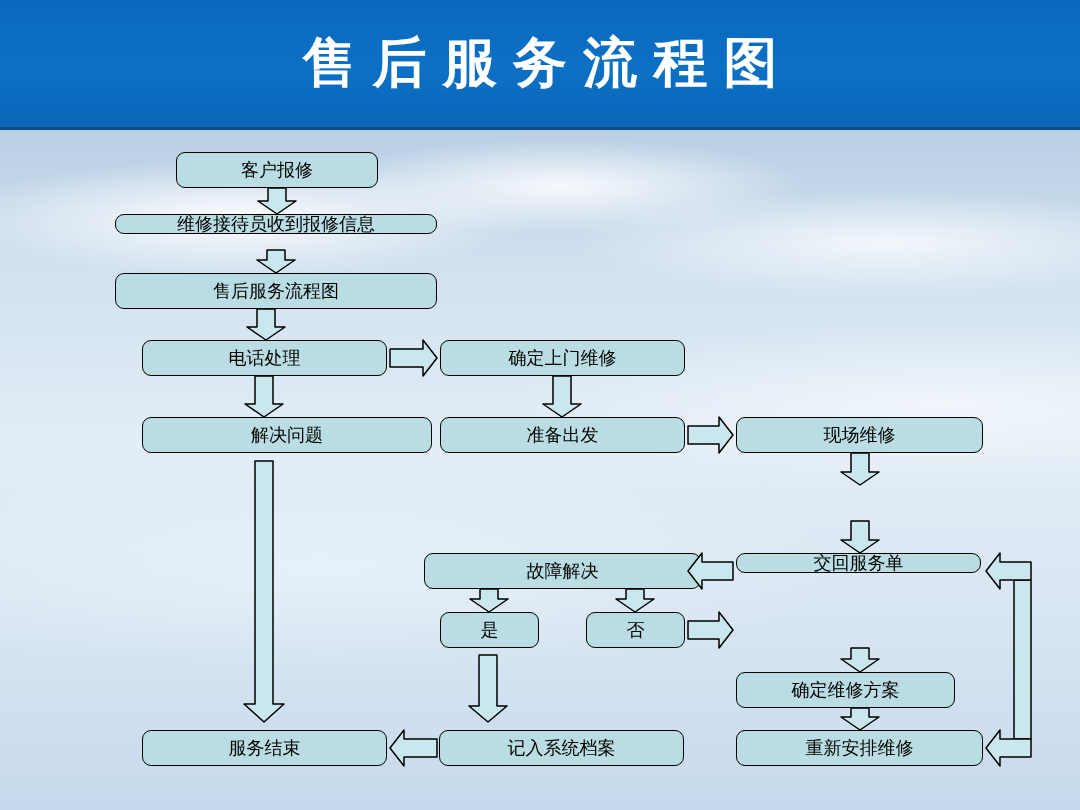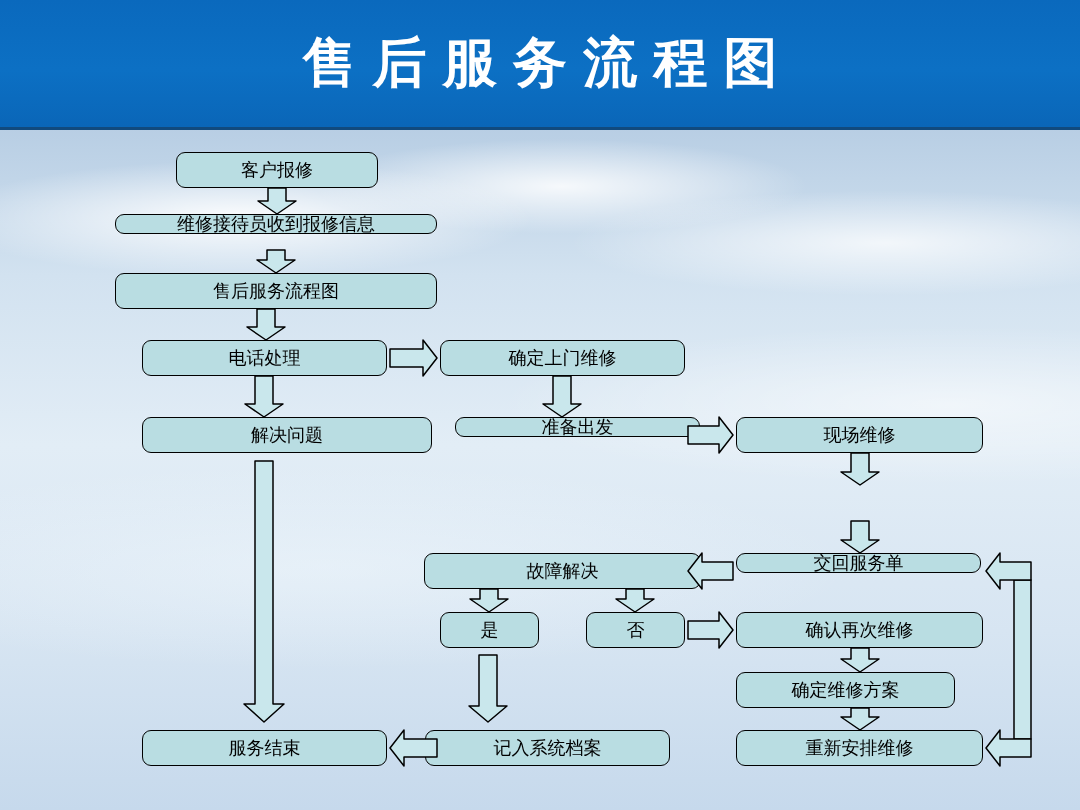--- a/index.html
+++ b/index.html
@@ -50,30 +50,29 @@
   <div class="banner">
     <h1>售后服务流程图</h1>
   </div>
 
   <div class="node" style="left:176px;top:152px;width:202px;height:36px">客户报修</div>
   <div class="node" style="left:115px;top:214px;width:322px;height:20px">维修接待员收到报修信息</div>
   <div class="node" style="left:115px;top:273px;width:322px;height:36px">售后服务流程图</div>
   <div class="node" style="left:142px;top:340px;width:245px;height:36px">电话处理</div>
   <div class="node" style="left:440px;top:340px;width:245px;height:36px">确定上门维修</div>
   <div class="node" style="left:142px;top:417px;width:290px;height:36px">解决问题</div>
-  <div class="node" style="left:455px;top:417px;width:245px;height:20px">准备出发</div>
+  <div class="node" style="left:440px;top:417px;width:245px;height:36px">准备出发</div>
   <div class="node" style="left:736px;top:417px;width:247px;height:36px">现场维修</div>
   <div class="node" style="left:424px;top:553px;width:277px;height:36px">故障解决</div>
   <div class="node" style="left:736px;top:553px;width:245px;height:20px">交回服务单</div>
   <div class="node" style="left:440px;top:612px;width:99px;height:36px">是</div>
   <div class="node" style="left:586px;top:612px;width:99px;height:36px">否</div>
-  <div class="node" style="left:736px;top:612px;width:247px;height:36px">确认再次维修</div>
   <div class="node" style="left:736px;top:672px;width:219px;height:36px">确定维修方案</div>
   <div class="node" style="left:142px;top:730px;width:245px;height:36px">服务结束</div>
-  <div class="node" style="left:425px;top:730px;width:245px;height:36px">记入系统档案</div>
+  <div class="node" style="left:439px;top:730px;width:245px;height:36px">记入系统档案</div>
   <div class="node" style="left:736px;top:730px;width:247px;height:36px">重新安排维修</div>
 
   <svg class="arrows" width="1080" height="810" viewBox="0 0 1080 810">
 
     <polygon points="268,188 286,188 286,201 296,201 277,214 258,201 268,201"></polygon>
     <polygon points="267,250 285,250 285,260 295,260 276,273 257,260 267,260"></polygon>
     <polygon points="257,309 275,309 275,327 285,327 266,340 247,327 257,327"></polygon>
     <polygon points="255,376 273,376 273,404 283,404 264,417 245,404 255,404"></polygon>
     <polygon points="553,376 571,376 571,404 581,404 562,417 543,404 553,404"></polygon>
     <polygon points="851,453 869,453 869,472 879,472 860,485 841,472 851,472"></polygon>

